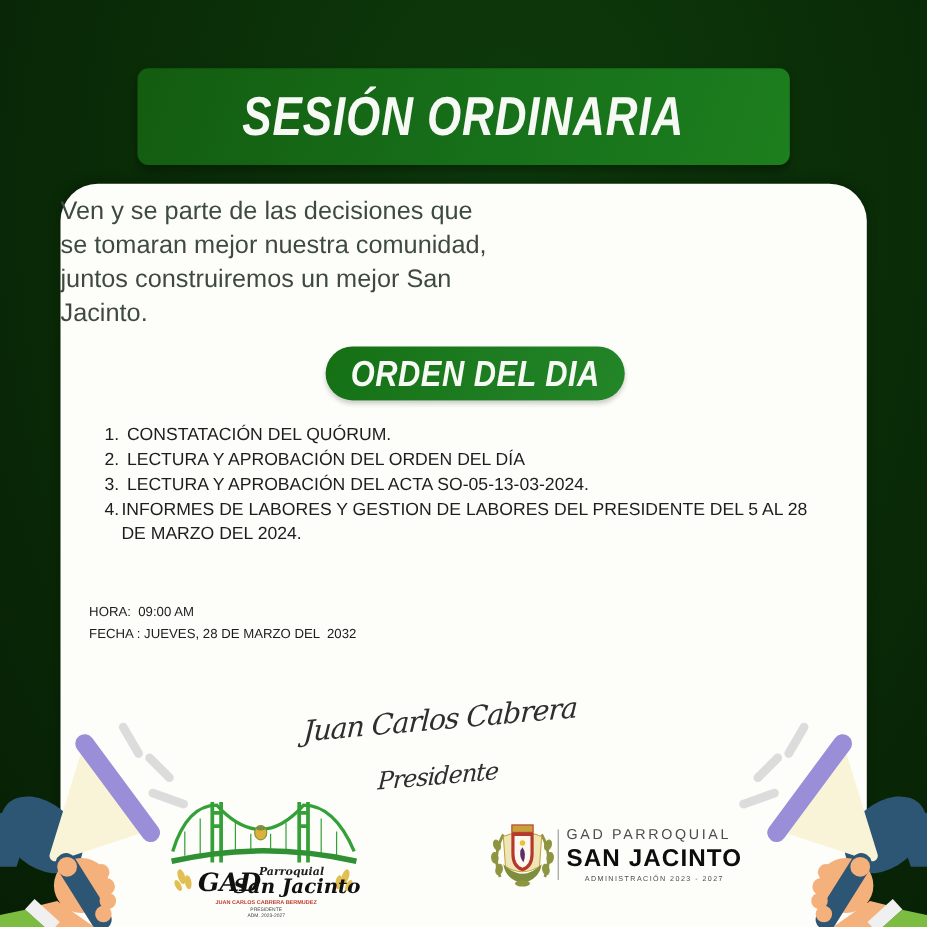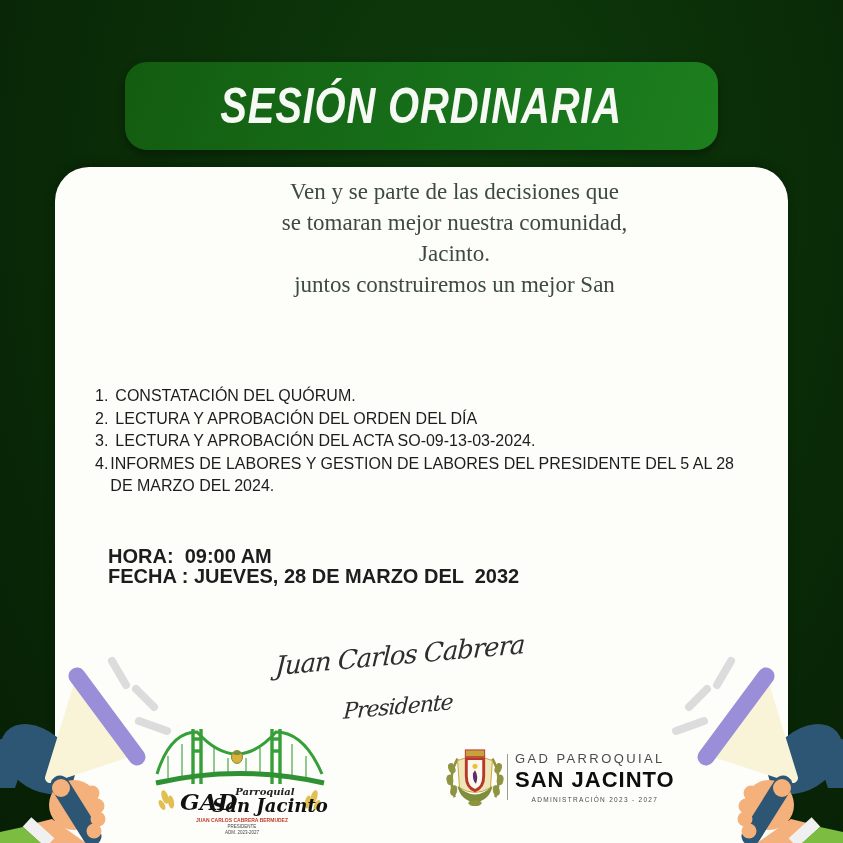--- a/index.html
+++ b/index.html
@@ -4,39 +4,39 @@
 <style>
   html,body{margin:0;padding:0;}
   .stage{
     position:relative;width:843px;height:843px;overflow:hidden;
     background:radial-gradient(ellipse at 55% 22%, #0e3c0c 0%, #0a2c07 55%, #071f05 100%);
     font-family:"Liberation Sans", sans-serif;
   }
   
   .top-banner{
     position:absolute;left:125px;top:62px;width:593px;height:88px;
-    border-radius:22px;
+    border-radius:10px;
     background:linear-gradient(110deg,#135c10 0%,#17701a 55%,#1d7f1e 100%);
     box-shadow:0 5px 8px rgba(0,0,0,0.35);
     display:flex;align-items:center;justify-content:center;
   }
   .banner-text{
     color:#f6f9f4;font-weight:bold;font-style:italic;font-size:50px;
     letter-spacing:1px;transform:scaleX(0.8);white-space:nowrap;
   }
   
   .card{
     position:absolute;left:55px;top:167px;width:733px;height:676px;
     background:#fdfdfa;border-radius:34px 34px 0 0;
     box-shadow:0 -3px 10px rgba(0,0,0,0.25);
   }
   .intro{
     position:absolute;left:55px;top:176px;width:733px;
-    text-align:center;color:#3d4a3e;
-    font-family:Liberation Serif, serif;font-size:23px;line-height:31px;padding-left:33px;
+    color:#3d4a3e;
+    font-family:Liberation Sans, sans-serif;font-size:23px;line-height:31px;
   }
   .pill{
     position:absolute;left:296px;top:315px;width:272px;height:49px;
     border-radius:25px;
     background:linear-gradient(110deg,#157014 0%,#1e7d22 60%,#238627 100%);
     display:flex;align-items:center;justify-content:center;
     box-shadow:0 3px 5px rgba(0,0,0,0.2);
   }
   .pill-text{
     color:#f6f9f4;font-weight:bold;font-style:italic;font-size:33px;
@@ -44,22 +44,22 @@
   }
   .agenda{
     position:absolute;left:95px;top:385px;width:660px;
     color:#1d1d1d;font-size:16px;line-height:22.5px;
   }
   .agenda .item{display:flex;align-items:flex-start;}
   .agenda .num{flex:0 0 auto;margin-right:7px;}
   .agenda .item:nth-child(4) .num{margin-right:2px;}
   .agenda .txt{flex:1 1 auto;}
   .details{
-    position:absolute;left:108px;top:546px;
-    color:#1d1d1d;font-size:20px;line-height:20px;font-weight:bold;
+    position:absolute;left:81px;top:546px;
+    color:#1d1d1d;font-size:12px;line-height:20px;
   }
   .details div{white-space:pre;}
   .sig-name{
     position:absolute;left:270px;top:640px;width:260px;text-align:center;
     font-family:"DejaVu Serif", serif;font-style:italic;font-size:26px;
     letter-spacing:-1px;color:#2e2e2e;
     transform:rotate(-5deg) skewX(-8deg);
   }
   .sig-role{
     position:absolute;left:298px;top:694px;width:200px;text-align:center;
@@ -89,37 +89,40 @@
 
   <div class="top-banner">
     <span class="banner-text">SESIÓN ORDINARIA</span>
   </div>
 
   <div class="card"></div>
 
   <div class="intro">
     <div>Ven y se parte de las decisiones que</div>
     <div>se tomaran mejor nuestra comunidad,</div>
+    <div>juntos construiremos un mejor San</div>
     <div>Jacinto.</div>
-    <div>juntos construiremos un mejor San</div>
-  </div>
-
+  </div>
+
+  <div class="pill">
+    <span class="pill-text">ORDEN DEL DIA</span>
+  </div>
 
   <div class="agenda">
     <div class="item">
       <span class="num">1.</span>
       <span class="txt">CONSTATACIÓN DEL QUÓRUM.</span>
     </div>
     <div class="item">
       <span class="num">2.</span>
       <span class="txt">LECTURA Y APROBACIÓN DEL ORDEN DEL DÍA</span>
     </div>
     <div class="item">
       <span class="num">3.</span>
-      <span class="txt">LECTURA Y APROBACIÓN DEL ACTA SO-09-13-03-2024.</span>
+      <span class="txt">LECTURA Y APROBACIÓN DEL ACTA SO-05-13-03-2024.</span>
     </div>
     <div class="item">
       <span class="num">4.</span>
       <span class="txt">INFORMES DE LABORES Y GESTION DE LABORES DEL PRESIDENTE DEL 5 AL 28 DE MARZO DEL 2024.</span>
     </div>
   </div>
 
   <div class="details">
     <div>HORA:  09:00 AM</div>
     <div>FECHA : JUEVES, 28 DE MARZO DEL  2032</div>

